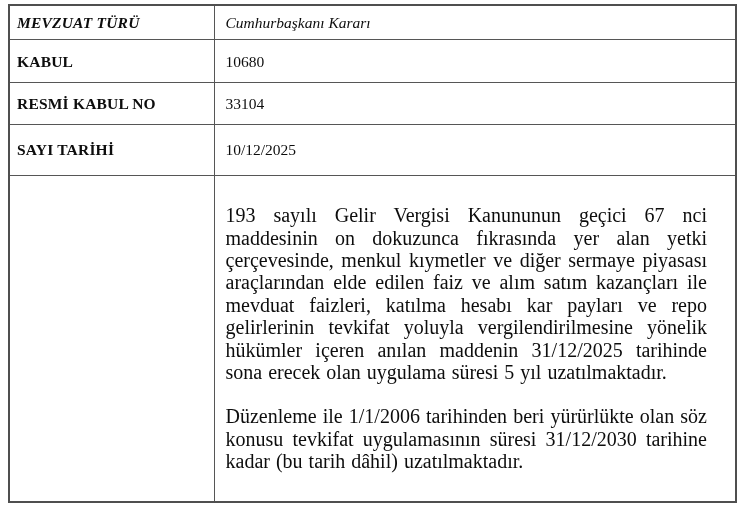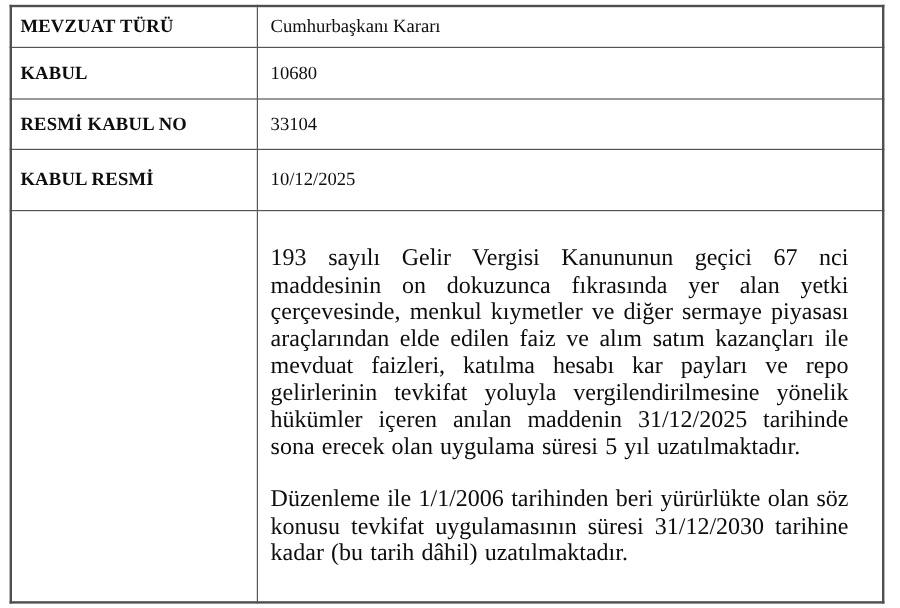--- a/index.html
+++ b/index.html
@@ -39,21 +39,21 @@
     font-weight: bold;
     padding: 2px 6px 2px 7px;
     line-height: 19px;
     letter-spacing: 0.2px;
   }
   table.doc-table td {
     font-weight: normal;
     padding: 2px 28px 2px 11px;
     line-height: 19px;
   }
-  tr.r1 { height: 29px; }
+  tr.r1 { height: 29px; font-style: italic; }
   tr.r2 { height: 36px; }
   tr.r3 { height: 35px; }
   tr.r4 { height: 43px; }
   tr.r5 { height: 41px; }
   tr.r6 { height: 43px; }
   tr.r7 { height: 272px; }
   td.summary-cell {
     vertical-align: top;
     padding: 23px 10px 6px 12px;
   }
@@ -80,21 +80,21 @@
       </tr>
       <tr class="r2">
         <th>KABUL</th>
         <td>10680</td>
       </tr>
       <tr class="r3">
         <th>RESMİ KABUL NO</th>
         <td>33104</td>
       </tr>
       <tr class="r4">
-        <th>KABUL RESMİ</th>
+        <th>SAYI TARİHİ</th>
         <td>10/12/2025</td>
       </tr>
       <tr class="r7">
         <th></th>
         <td class="summary-cell">
           <p>193 sayılı Gelir Vergisi Kanununun geçici 67 nci maddesinin on dokuzunca fıkrasında yer alan yetki çerçevesinde, menkul kıymetler ve diğer sermaye piyasası araçlarından elde edilen faiz ve alım satım kazançları ile mevduat faizleri, katılma hesabı kar payları ve repo gelirlerinin tevkifat yoluyla vergilendirilmesine yönelik hükümler içeren anılan maddenin 31/12/2025 tarihinde sona erecek olan uygulama süresi 5 yıl uzatılmaktadır.</p>
           <p>Düzenleme ile 1/1/2006 tarihinden beri yürürlükte olan söz konusu tevkifat uygulamasının süresi 31/12/2030 tarihine kadar (bu tarih dâhil) uzatılmaktadır.</p>
         </td>
       </tr>
     </tbody>

